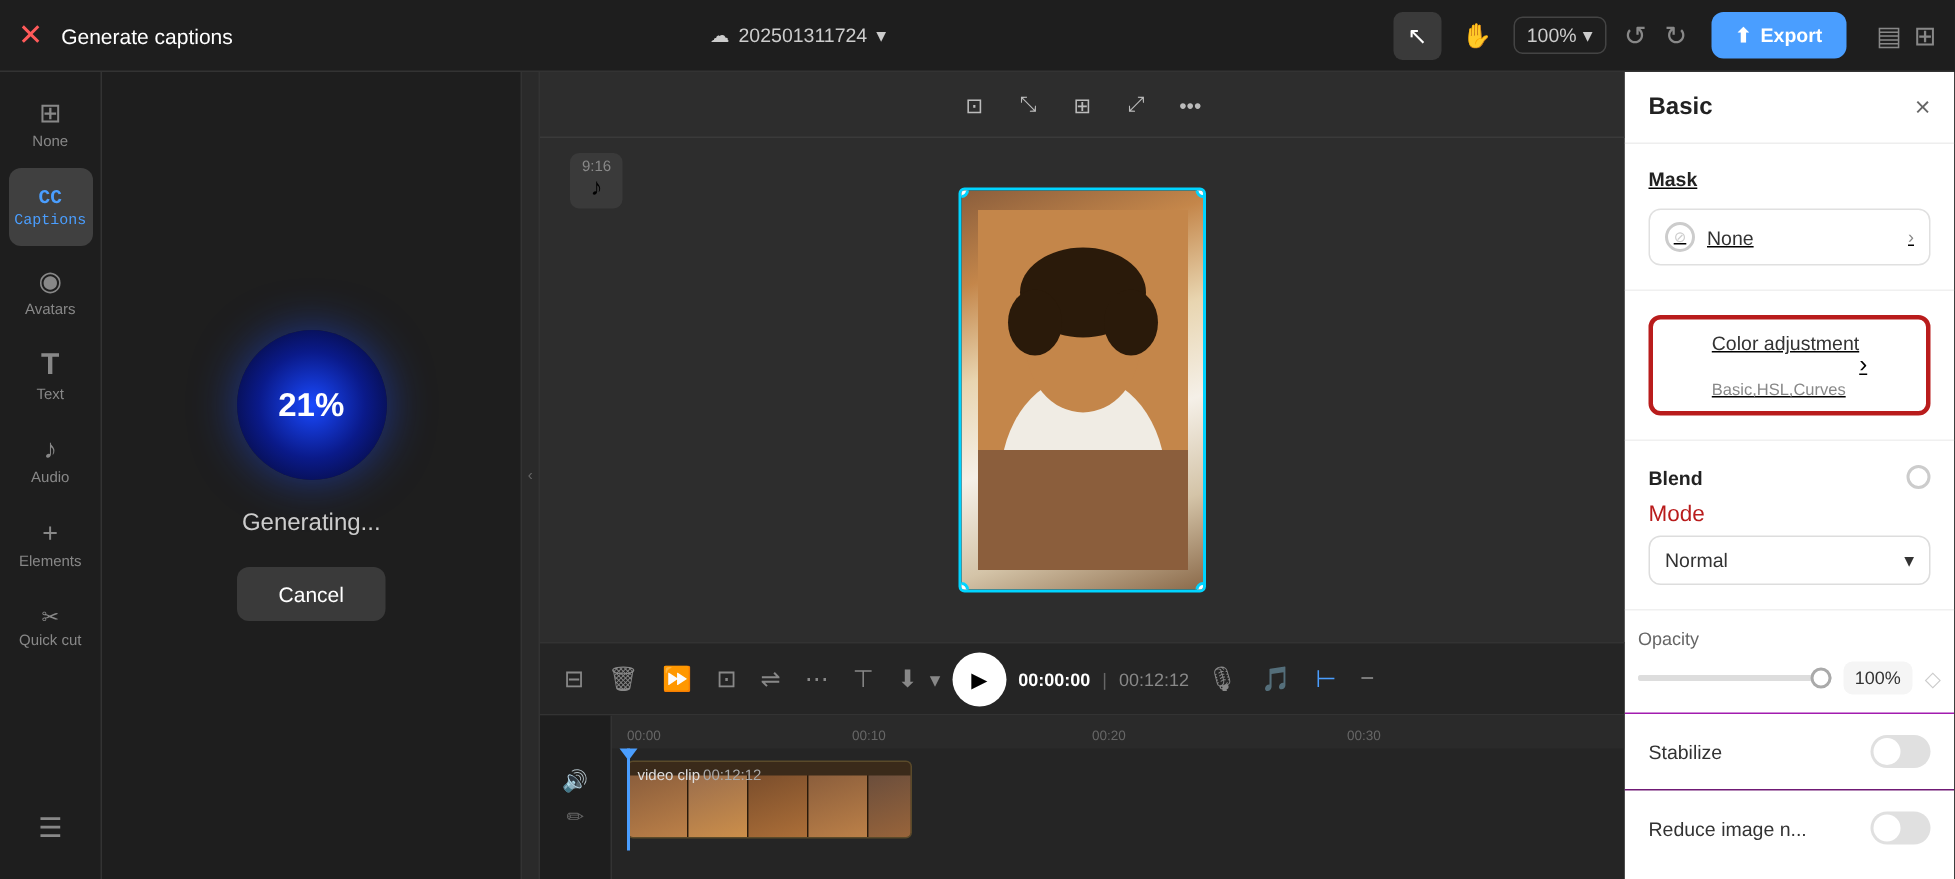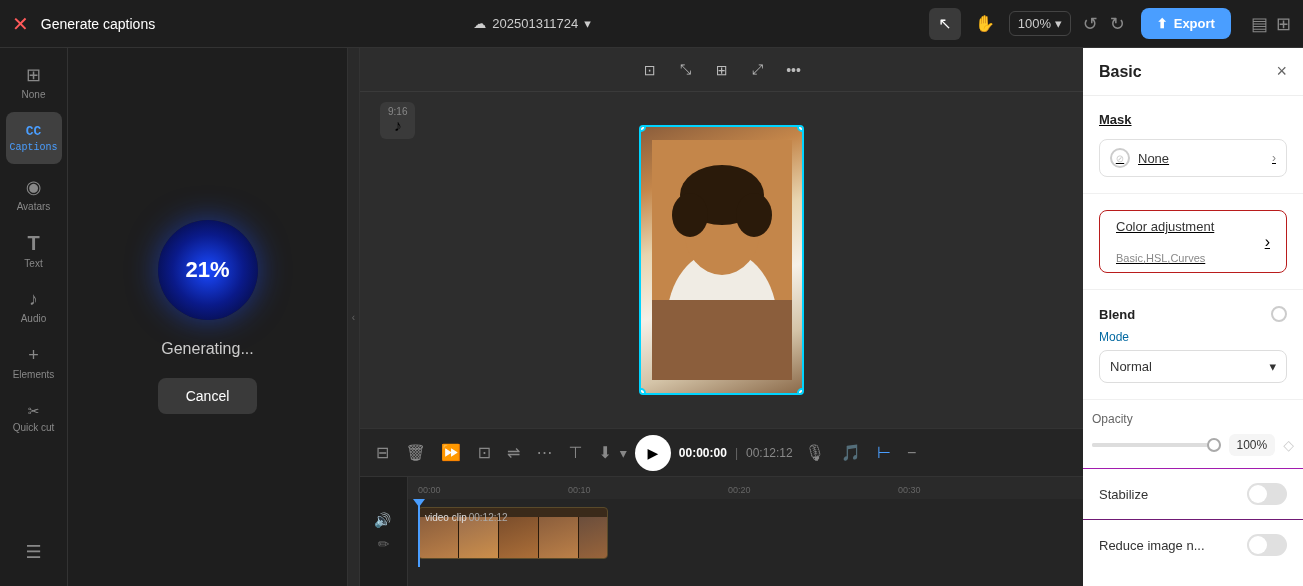--- a/index.html
+++ b/index.html
@@ -212,29 +212,29 @@
     .right-section { padding: 16px; border-bottom: 1px solid #f0f0f0; text-decoration: underline; }
     .right-section-title { font-size: 13px; font-weight: 600; color: #222; margin-bottom: 12px; }
     .mask-selector {
       display: flex; align-items: center; gap: 8px; padding: 8px 10px;
       border: 1px solid #e0e0e0; border-radius: 8px; cursor: pointer; flex: 1;
     }
     .mask-none-icon { width: 20px; height: 20px; border-radius: 50%; border: 2px solid #ccc; display: flex; align-items: center; justify-content: center; color: #ccc; font-size: 10px; }
     .mask-label { font-size: 13px; color: #333; flex: 1; }
     .mask-chevron { color: #888; font-size: 12px; }
     .color-adj-row {
-      display: flex; align-items: center; justify-content: space-between;
-      padding: 8px 16px; border: 1px solid #b91c1c; border-radius: 8px; cursor: pointer;
+      display: flex; align-items: center; justify-content: center;
+      padding: 8px 16px; border: 3px solid #b91c1c; border-radius: 8px; cursor: pointer;
     }
     .color-adj-label { font-size: 13px; color: #333; }
     .color-adj-sub { font-size: 11px; color: #888; margin-top: 18px; }
     .blend-section { padding: 16px; border-bottom: 1px solid #f0f0f0; }
     .blend-title { font-size: 13px; font-weight: 600; color: #222; margin-bottom: 8px; display: flex; align-items: center; justify-content: space-between; }
     .blend-circle { width: 16px; height: 16px; border-radius: 50%; border: 2px solid #ccc; }
-    .mode-label { font-size: 12px; color: #0369a1; margin-bottom: 6px; }
+    .mode-label { font-size: 15px; color: #b91c1c; margin-bottom: 6px; }
     .mode-select {
       width: 100%; padding: 8px 10px; border: 1px solid #ddd; border-radius: 8px;
       font-size: 13px; color: #333; background: #fff; cursor: pointer;
       display: flex; align-items: center; justify-content: space-between;
     }
     .opacity-section { padding: 12px 9px; border-bottom: 1px solid #a21caf; }
     .opacity-label { font-size: 12px; color: #666; margin-bottom: 8px; }
     .opacity-row { display: flex; align-items: center; gap: 8px; }
     .opacity-slider { flex: 1; height: 4px; background: #e0e0e0; border-radius: 2px; position: relative; }
     .opacity-slider-fill { width: 100%; height: 100%; background: #ddd; border-radius: 2px; }

